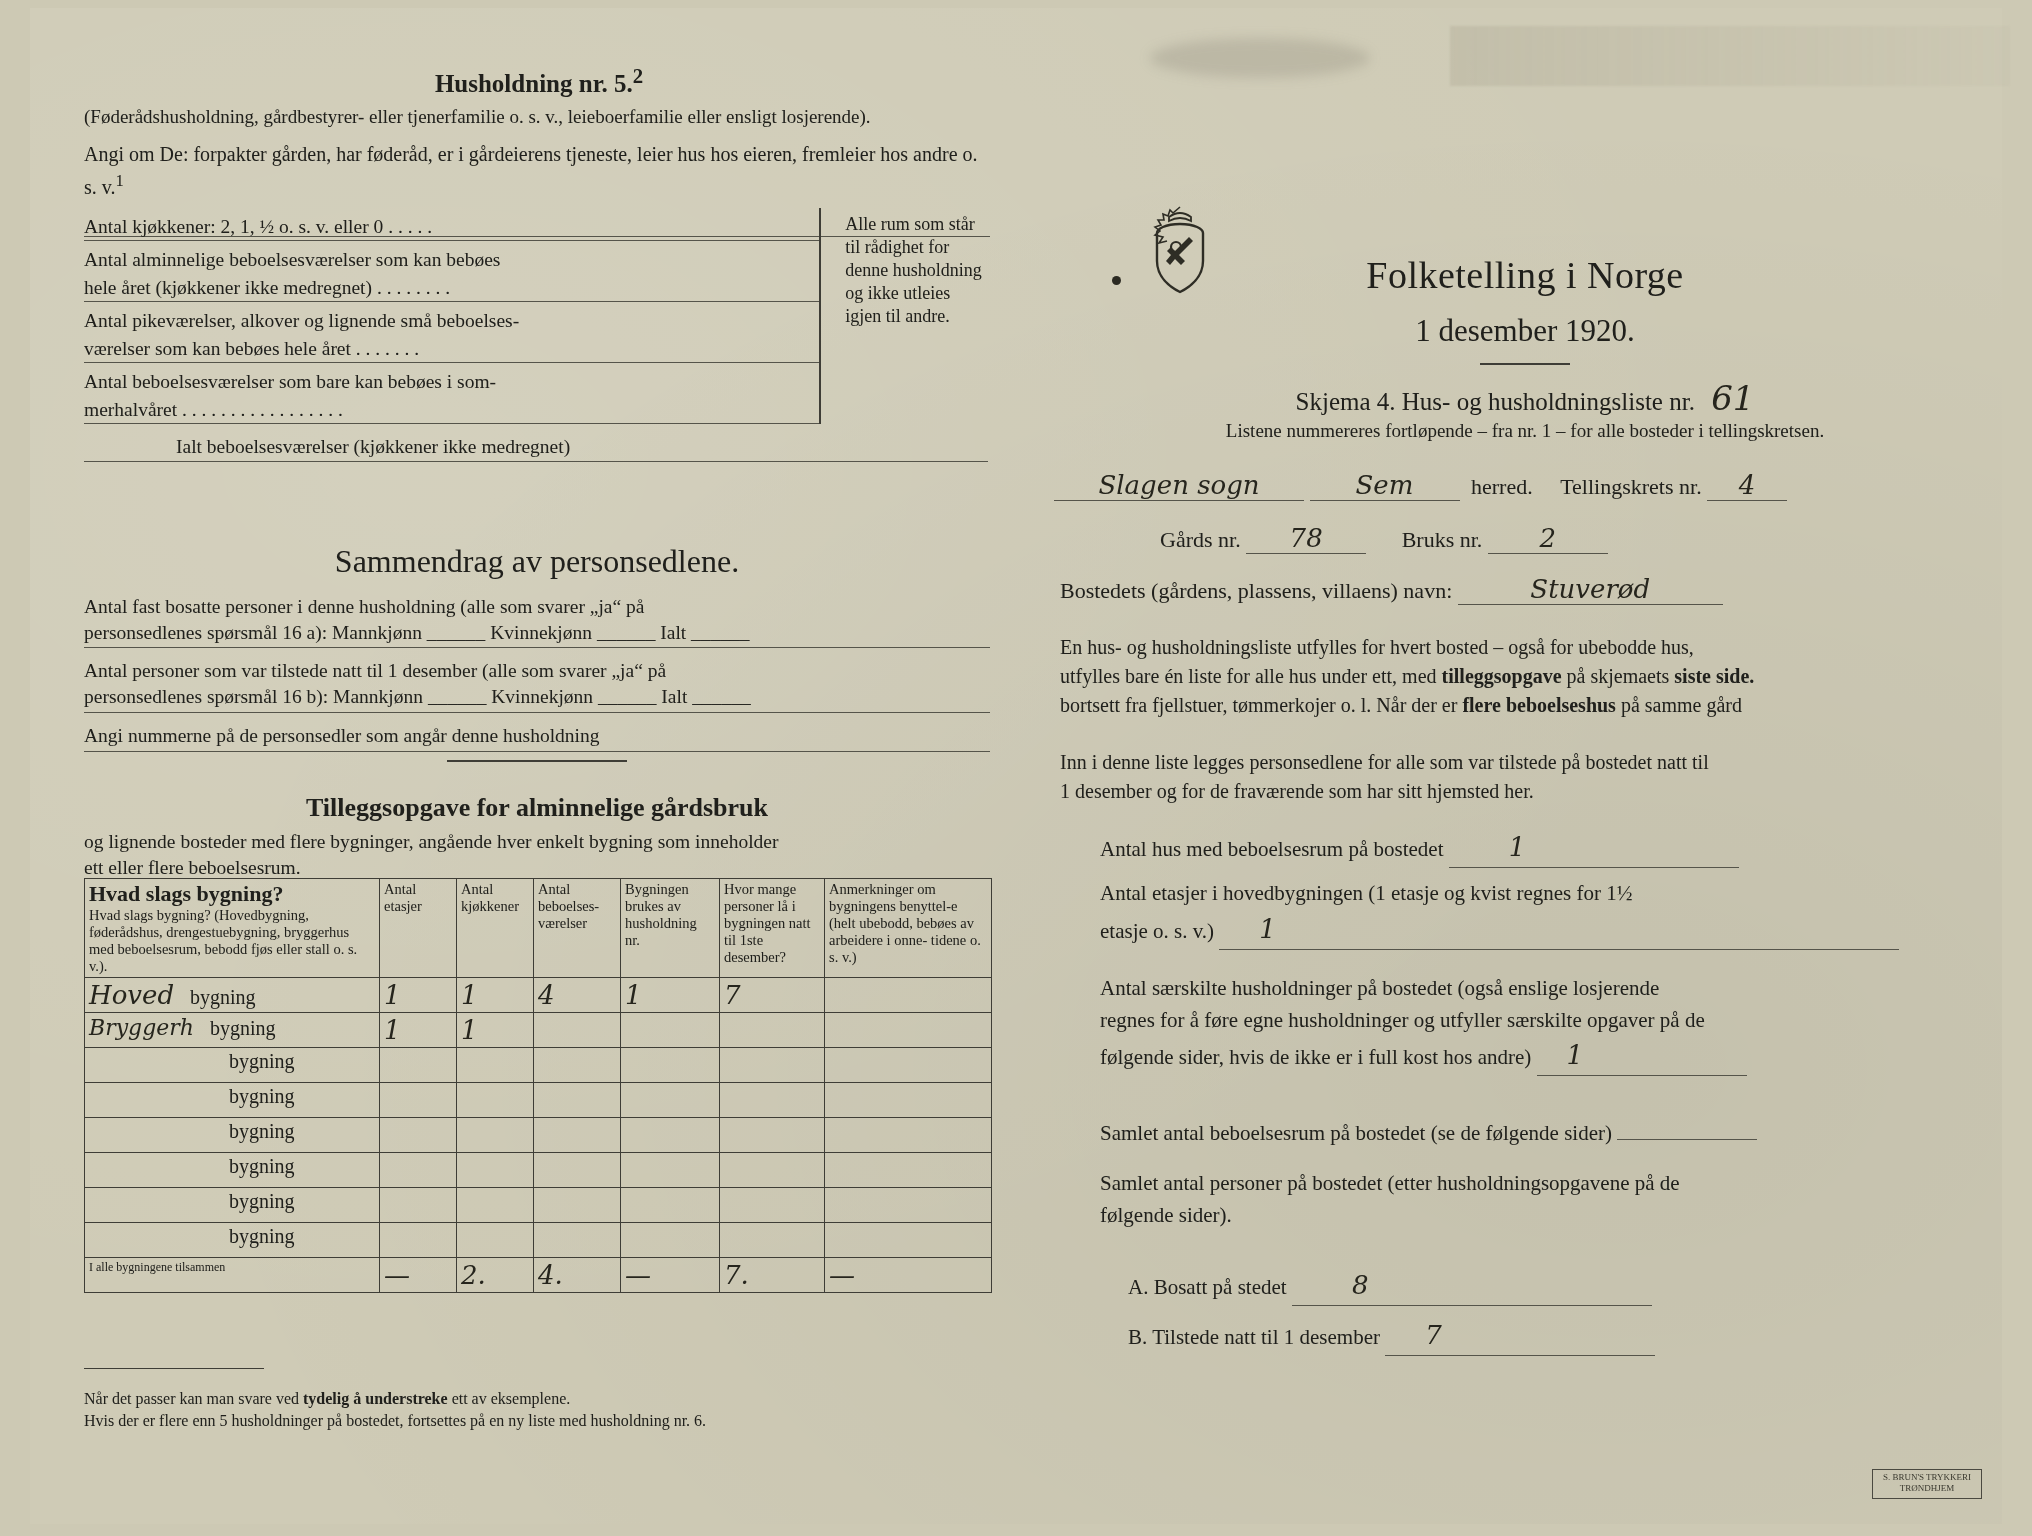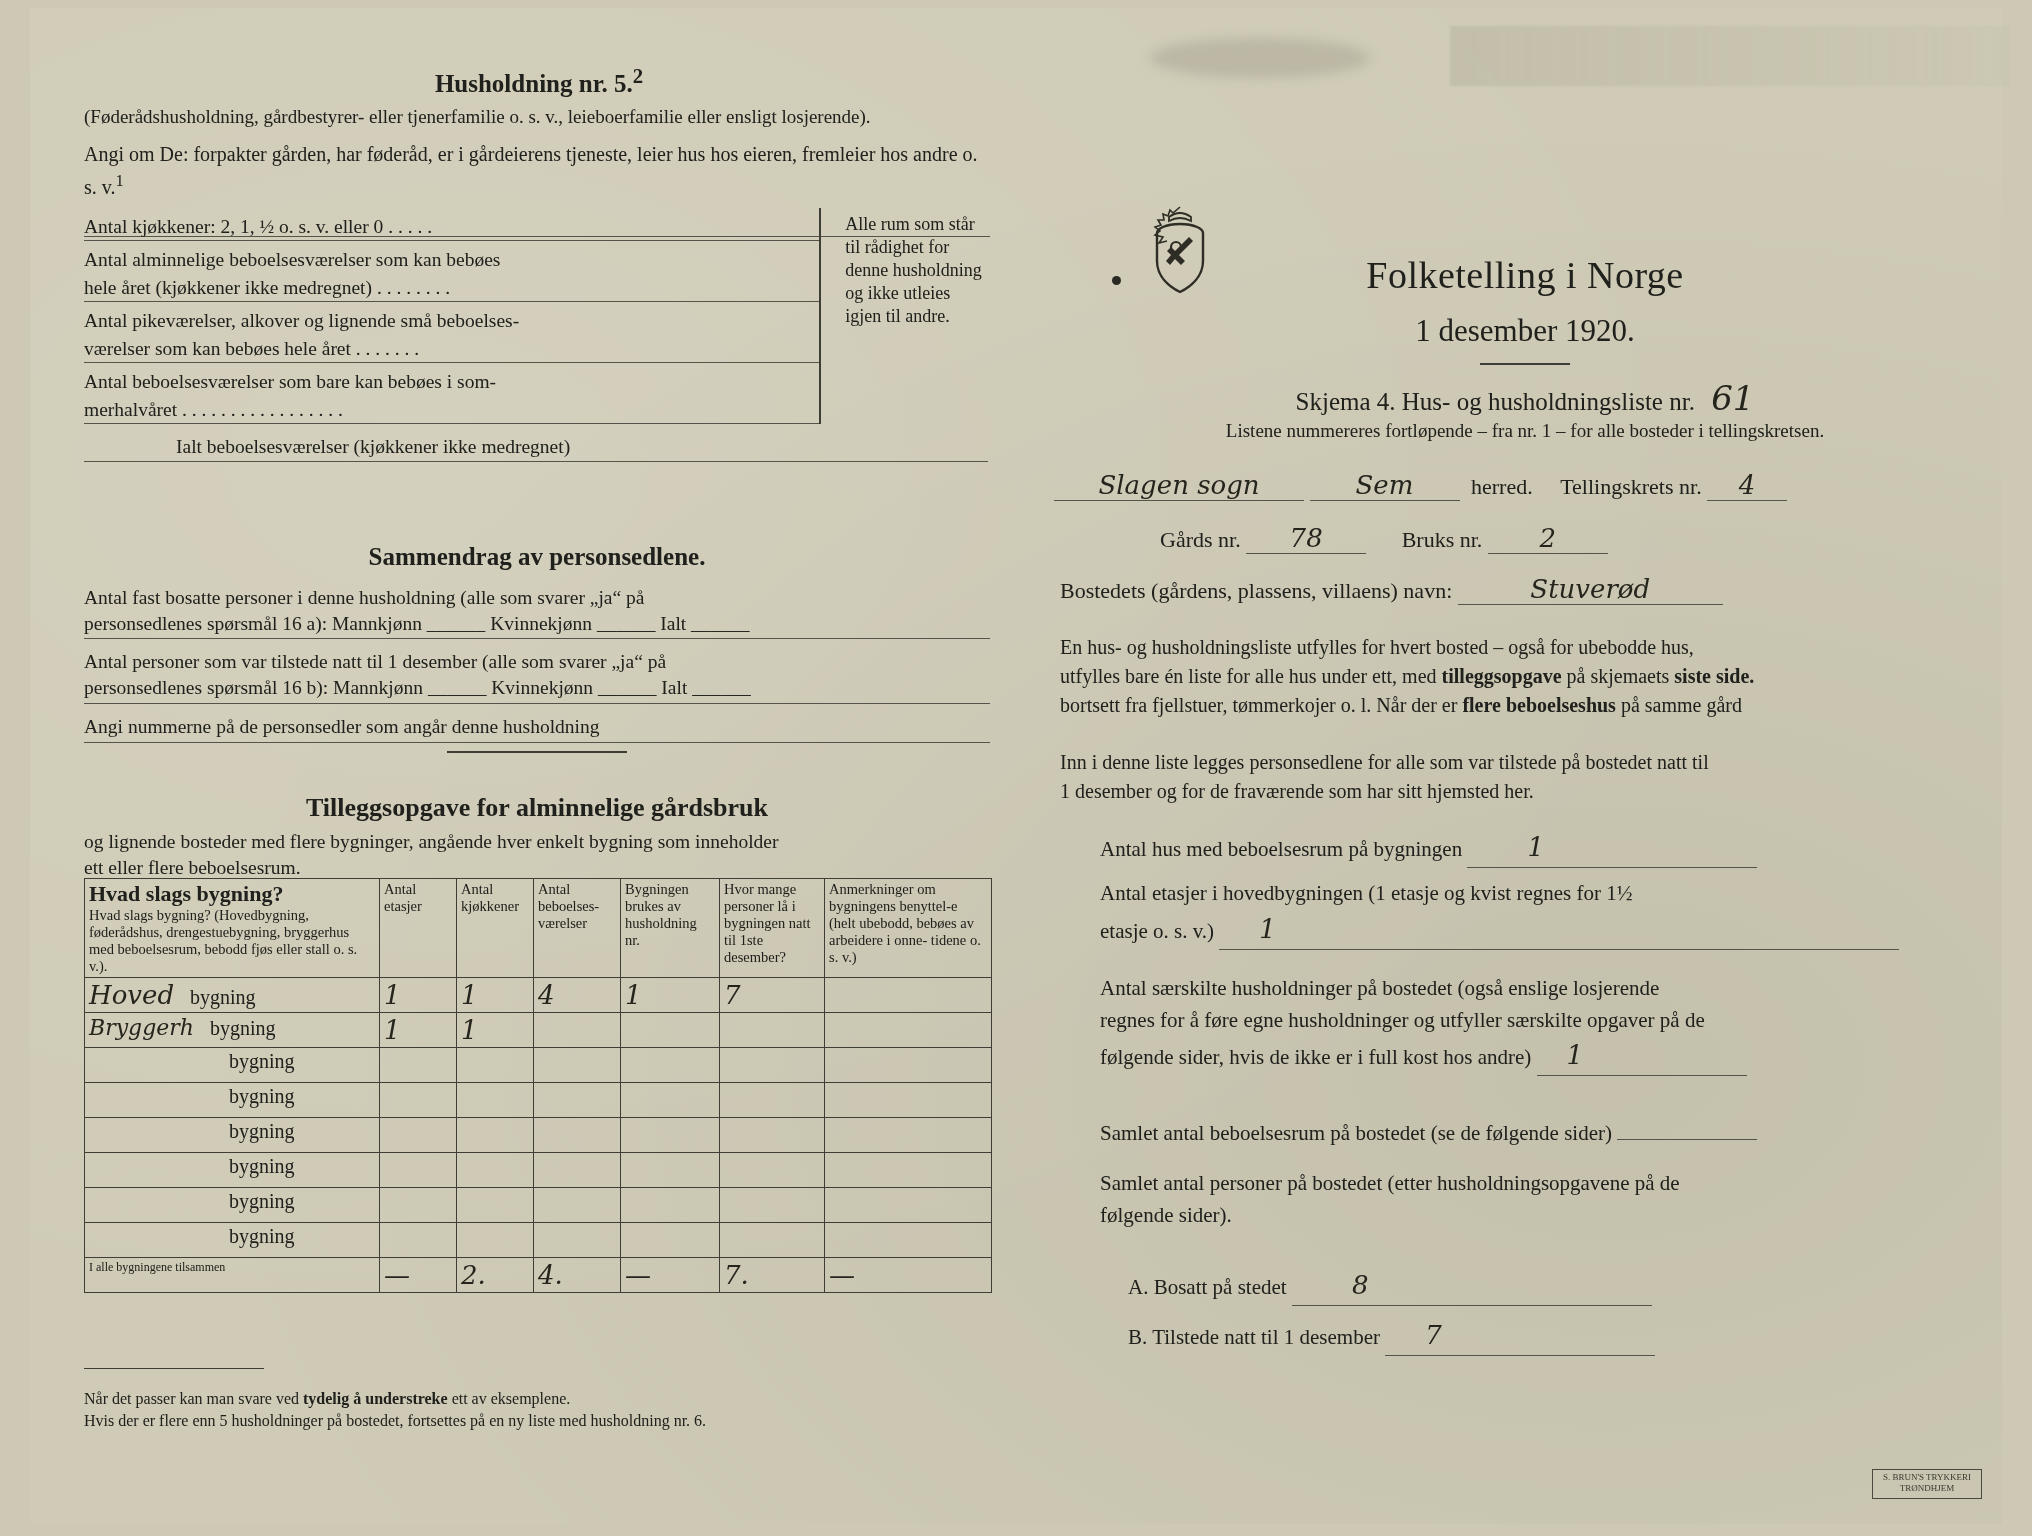--- a/index.html
+++ b/index.html
@@ -237,21 +237,21 @@
                 <td style="padding:0;">
                   <div class="bq" style="padding-top:2px;border-bottom:1px solid #55544a;height:26px;">merhalvåret . . . . . . . . . . . . . . . . .</div>
                 </td>
               </tr>
         </tbody>
           </table>
         <div class="bq" style="margin-top:10px;border-bottom:1px solid #55544a;padding-left:92px;padding-bottom:2px;width:812px;">Ialt beboelsesværelser (kjøkkener ikke medregnet)</div>
       </div>
 
       <div style="position:absolute;left:34px;top:525px;width:906px;">
-        <div style="text-align:center;font-size:25px;font-weight:bold;">Sammendrag av personsedlene.</div>
+        <div style="text-align:center;font-size:32px;font-weight:normal;">Sammendrag av personsedlene.</div>
         <div class="txt" style="margin-top:14px;">Antal fast bosatte personer i denne husholdning (alle som svarer „ja“ på</div>
         <div class="txt" style="border-bottom:1px solid #55544a;padding-bottom:2px;">personsedlenes spørsmål 16 a): Mannkjønn ______ Kvinnekjønn ______ Ialt ______</div>
         <div class="txt" style="margin-top:10px;">Antal personer som var tilstede natt til 1 desember (alle som svarer „ja“ på</div>
         <div class="txt" style="border-bottom:1px solid #55544a;padding-bottom:2px;">personsedlenes spørsmål 16 b): Mannkjønn ______ Kvinnekjønn ______ Ialt ______</div>
         <div class="txt" style="margin-top:10px;border-bottom:1px solid #55544a;padding-bottom:2px;">Angi nummerne på de personsedler som angår denne husholdning</div>
         <div style="width:180px;margin:8px auto 0 auto;border-top:2px solid #3e3d36;"></div>
       </div>
 
       <div style="position:absolute;left:34px;top:775px;width:906px;">
         <div style="text-align:center;font-size:26px;font-weight:bold;">Tilleggsopgave for alminnelige gårdsbruk</div>
@@ -426,21 +426,21 @@
           <span>bortsett fra fjellstuer, tømmerkojer o. l. Når der er </span><b>flere beboelseshus</b><span> på samme gård</span>
         </div>
       </div>
 
       <div class="r-para" style="left:10px;top:730px;width:930px;">
         <div>Inn i denne liste legges personsedlene for alle som var tilstede på bostedet natt til</div>
         <div>1 desember og for de fraværende som har sitt hjemsted her.</div>
       </div>
 
       <div class="r-q" style="left:50px;top:810px;width:890px;">
-        <span>Antal hus med beboelsesrum på bygningen</span>
+        <span>Antal hus med beboelsesrum på bostedet</span>
         <span class="hw" style="display:inline-block;width:230px;border-bottom:1px solid #55544a;text-align:left;padding-left:60px;">1</span>
       </div>
 
       <div class="r-q" style="left:50px;top:860px;width:890px;">
         <div>Antal etasjer i hovedbygningen (1 etasje og kvist regnes for 1½</div>
         <div>
           <span>etasje o. s. v.)</span>
           <span class="hw" style="display:inline-block;width:640px;border-bottom:1px solid #55544a;padding-left:40px;">1</span>
         </div>
       </div>

